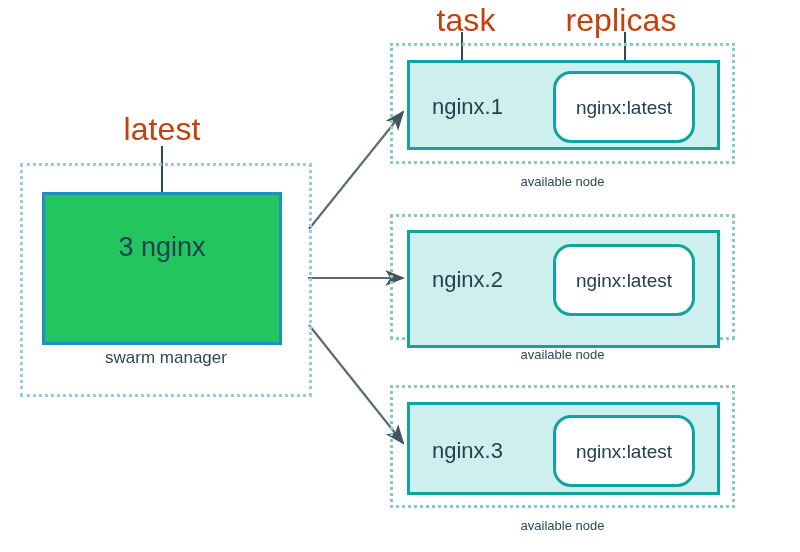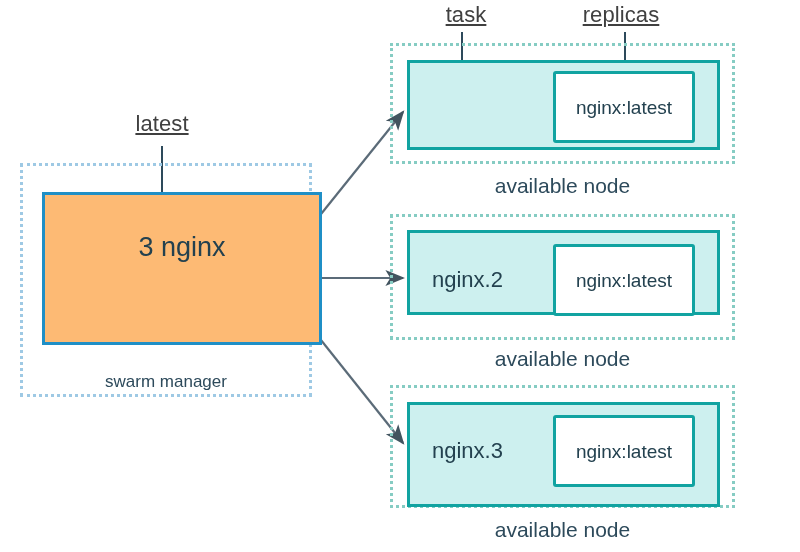--- a/index.html
+++ b/index.html
@@ -21,24 +21,23 @@
   .ctr-text {
     position: absolute;
     text-align: center;
     white-space: nowrap;
     color: #23414f;
     line-height: 1;
   }
 
   
   .anno-title {
-    font-size: 22px;
+    font-size: 32px;
     letter-spacing: 0.1px;
-    color: #404040;
-    text-decoration: underline;
+    color: #c2410c;
   }
 
   
   .leader {
     position: absolute;
     width: 2px;
     background: #2d4a5b;
   }
 
   
@@ -49,41 +48,41 @@
     width: 292px;
     height: 234px;
     border: 3px dotted #9ec9e4;
     box-sizing: border-box;
     background: transparent;
   }
   .service-box {
     position: absolute;
     left: 42px;
     top: 192px;
-    width: 280px;
+    width: 240px;
     height: 153px;
-    background: #fdba74;
+    background: #22c55e;
     border: 3px solid #1f8fc6;
     box-sizing: border-box;
   }
   .service-box-label {
     position: absolute;
     left: 0;
     right: 0;
     top: 37px;
     text-align: center;
     font-size: 27px;
     line-height: 1.16;
     color: #23414f;
   }
   .swarm-caption {
     position: absolute;
     left: 20px;
     width: 292px;
-    top: 372px;
+    top: 348px;
     text-align: center;
     font-size: 17px;
     color: #2d4a5b;
   }
 
   
   .node-group {
     position: absolute;
     left: 390px;
     width: 345px;
@@ -103,38 +102,38 @@
     position: absolute;
     left: 22px;
     font-size: 22px;
     color: #23414f;
     white-space: nowrap;
   }
   .container-box {
     position: absolute;
     background: #ffffff;
     border: 3px solid #11a3a1;
-    border-radius: 3px;
+    border-radius: 18px;
     box-sizing: border-box;
   }
   .container-label {
     position: absolute;
     left: 0;
     right: 0;
     text-align: center;
     font-size: 19px;
     color: #23414f;
     white-space: nowrap;
   }
   .node-caption {
     position: absolute;
     left: 390px;
     width: 345px;
     text-align: center;
-    font-size: 21px;
+    font-size: 13px;
     color: #2d4a5b;
   }
 
   
   #arrow-layer {
     position: absolute;
     left: 0;
     top: 0;
     width: 800px;
     height: 552px;
@@ -171,37 +170,38 @@
   <div class="service-box">
     <div class="service-box-label">
       <span>3 nginx</span><br>
     </div>
   </div>
 
   <div class="swarm-caption">swarm manager</div>
 
   <div class="node-group" style="top:43px; height:121px;"></div>
   <div class="task-box" style="top:60px; height:90px;">
+    <div class="task-label" style="top:31px;">nginx.1</div>
     <div class="container-box" style="left:143px; top:8px; width:142px; height:72px;">
       <div class="container-label" style="top:23px;">nginx:latest</div>
     </div>
   </div>
   <div class="node-caption" style="top:174px;">available node</div>
 
   <div class="node-group" style="top:214px; height:126px;"></div>
-  <div class="task-box" style="top:230px; height:85px;">
+  <div class="task-box" style="top:230px; height:118px;">
     <div class="task-label" style="top:34px;">nginx.2</div>
     <div class="container-box" style="left:143px; top:11px; width:142px; height:72px;">
       <div class="container-label" style="top:23px;">nginx:latest</div>
     </div>
   </div>
   <div class="node-caption" style="top:347px;">available node</div>
 
   <div class="node-group" style="top:385px; height:123px;"></div>
-  <div class="task-box" style="top:402px; height:105px;">
+  <div class="task-box" style="top:402px; height:93px;">
     <div class="task-label" style="top:33px;">nginx.3</div>
     <div class="container-box" style="left:143px; top:10px; width:142px; height:72px;">
       <div class="container-label" style="top:23px;">nginx:latest</div>
     </div>
   </div>
   <div class="node-caption" style="top:518px;">available node</div>
 
 </div>
 
 </body></html>

